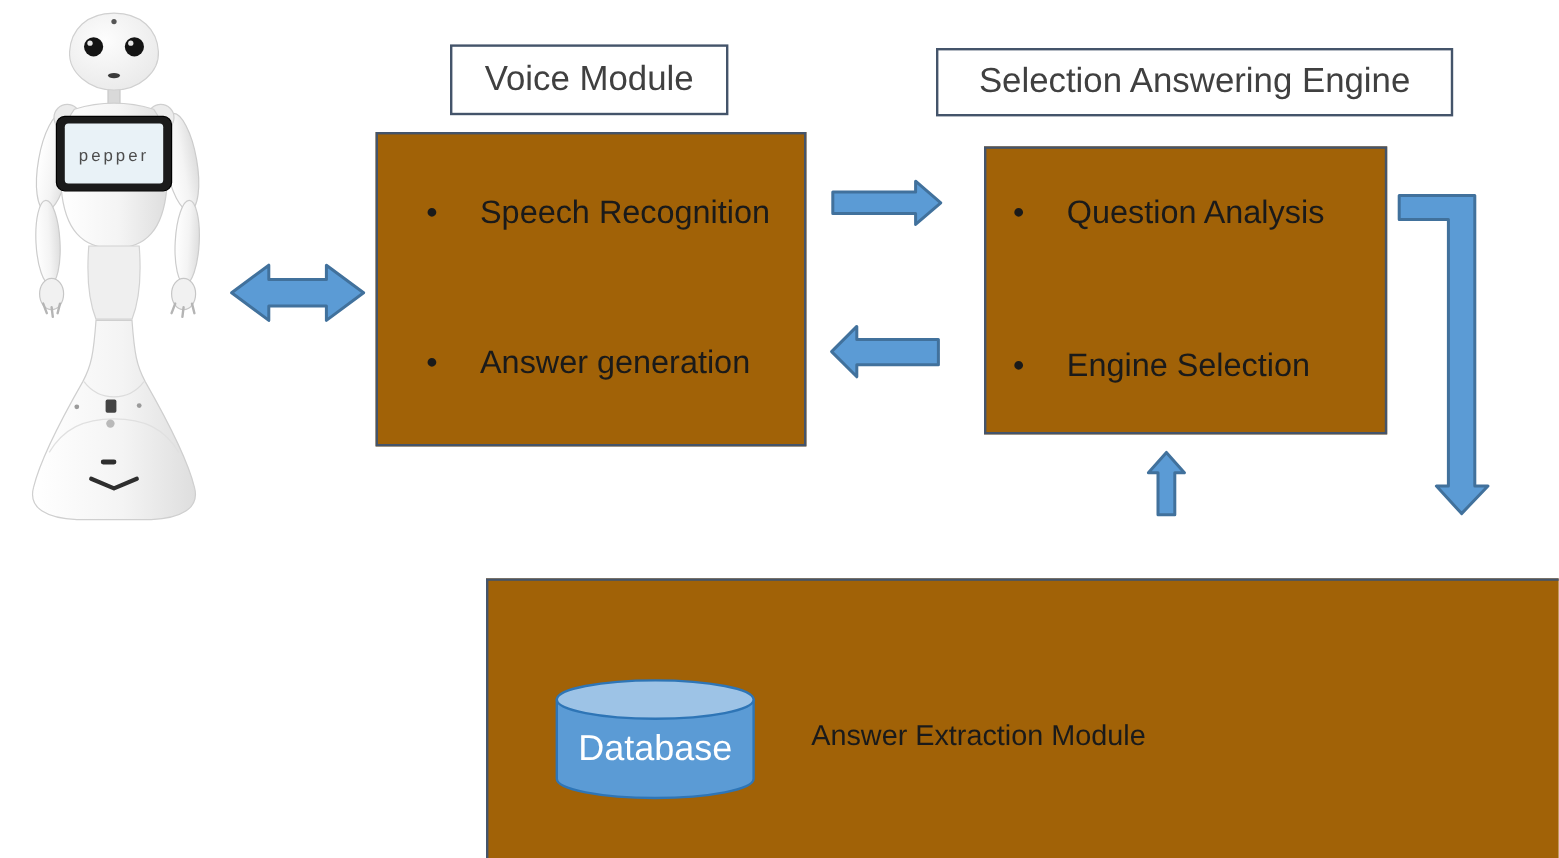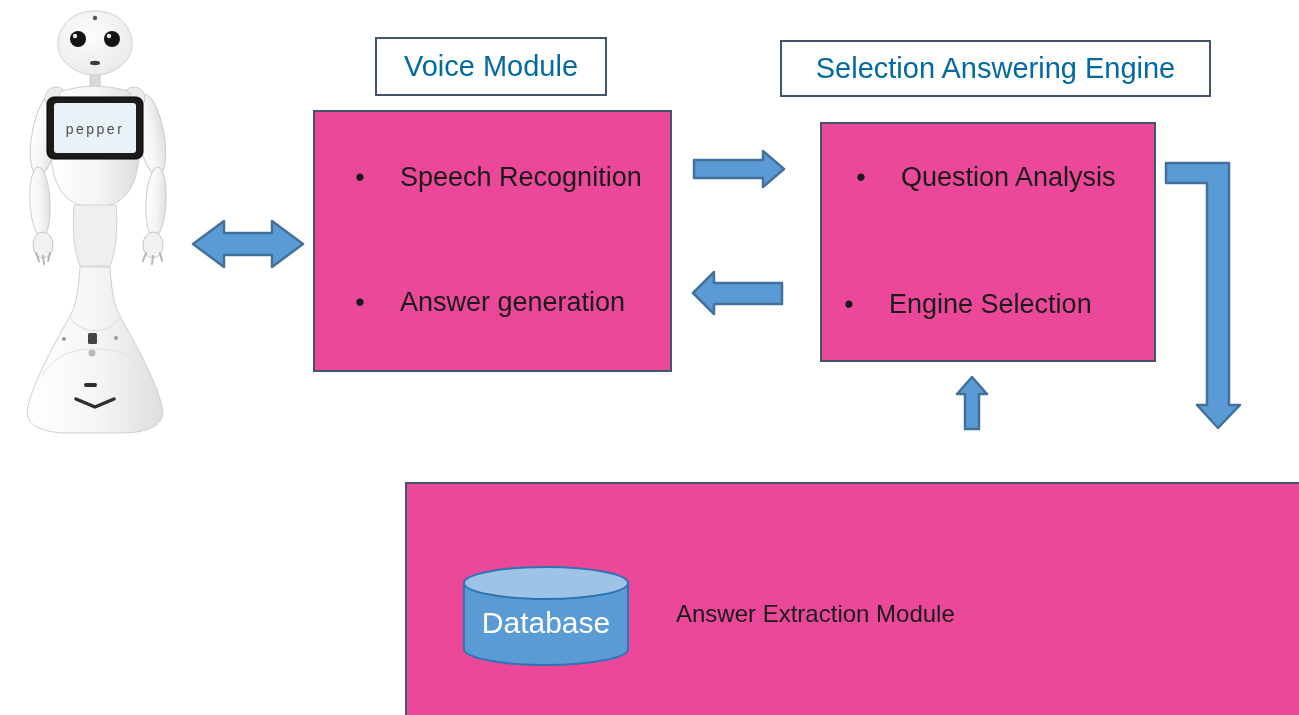--- a/index.html
+++ b/index.html
@@ -5,24 +5,24 @@
   html,body{margin:0;padding:0;background:#ffffff;}
   .canvas{
     position:relative;width:1299px;height:715px;background:#ffffff;overflow:hidden;
     font-family:"Liberation Sans", sans-serif;color:#1a1a1a;
   }
   .abs{position:absolute;}
   
   .title-box{
     border:2px solid #44546A;background:#ffffff;
     display:flex;align-items:center;justify-content:center;
-    font-size:29px;color:#0369a1;white-space:nowrap;
+    font-size:29px;color:#404040;white-space:nowrap;
   }
   .content-box{
-    border:2px solid #44546A;background:#ec4899;
+    border:2px solid #44546A;background:#a16207;
   }
   .bullet-row{
     position:absolute;display:flex;align-items:center;
     font-size:27px;color:#1a1a1a;white-space:nowrap;
   }
   .bullet-row::before{
     content:"\2022";
     display:inline-block;text-align:center;
     font-size:27px;line-height:1;
   }
@@ -130,21 +130,21 @@
     <div class="bullet-row vm-row" style="left:0;top:175px;">
       <span>Answer generation</span>
     </div>
   </div>
 
   <div class="abs title-box" style="left:780px;top:40px;width:427px;height:53px;">
     <span>Selection Answering Engine</span>
   </div>
 
   <div class="abs content-box" style="left:820px;top:122px;width:332px;height:236px;">
-    <div class="bullet-row qa-row" style="left:12px;top:38px;">
+    <div class="bullet-row qa-row" style="left:0;top:38px;">
       <span>Question Analysis</span>
     </div>
     <div class="bullet-row qa-row" style="left:0;top:165px;">
       <span>Engine Selection</span>
     </div>
   </div>
 
   <div class="abs content-box" style="left:405px;top:445px;width:903px;height:255px;margin-top:37px;">
 
     <div class="abs" style="left:55px;top:80px;width:168px;height:104px;">

